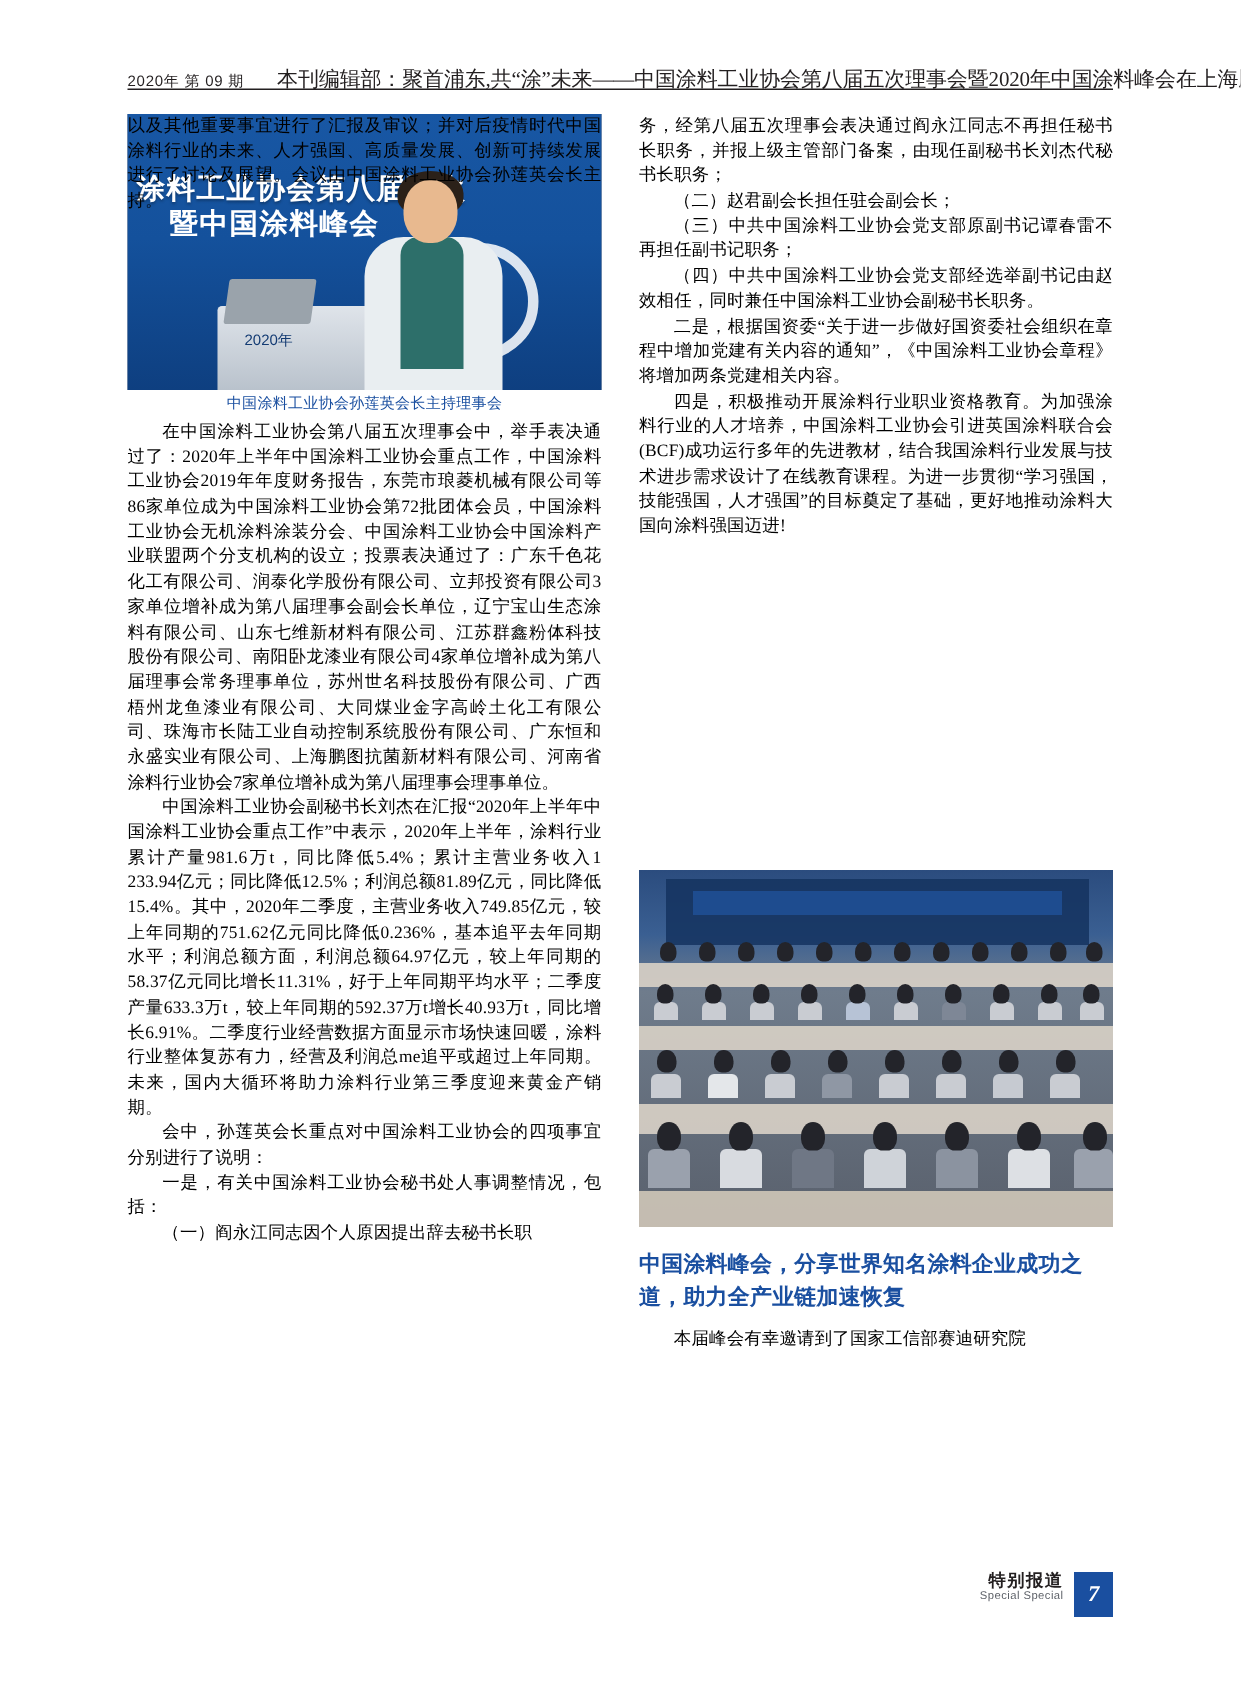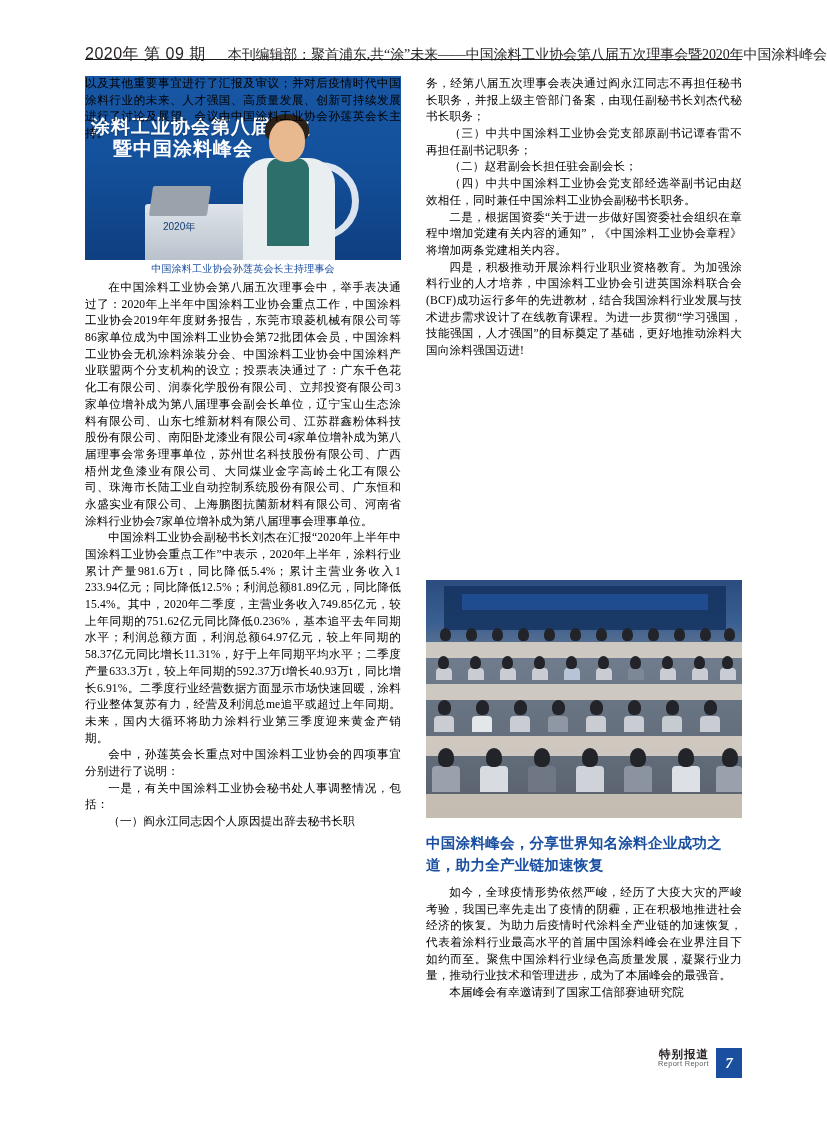--- a/index.html
+++ b/index.html
@@ -28,21 +28,21 @@
     top: 44px;
     width: 657px;
     display: flex;
     align-items: baseline;
     font-size: 9.5px;
     color: #231f20;
     white-space: nowrap;
   }
   .header .issue {
     font-family: "Liberation Sans", sans-serif;
-    font-size: 16px;
+    font-size: 10px;
     letter-spacing: 0.5px;
     margin-right: 22px;
   }
   .header .htitle {
     font-size: 14px;
     letter-spacing: -0.1px;
   }
   .header-rule {
     position: absolute;
     left: 85px;
@@ -371,22 +371,22 @@
   <div class="col" style="left:85px; top:280px; width:316px;">
     <p class="ind">在中国涂料工业协会第八届五次理事会中，举手表决通过了：2020年上半年中国涂料工业协会重点工作，中国涂料工业协会2019年年度财务报告，东莞市琅菱机械有限公司等86家单位成为中国涂料工业协会第72批团体会员，中国涂料工业协会无机涂料涂装分会、中国涂料工业协会中国涂料产业联盟两个分支机构的设立；投票表决通过了：广东千色花化工有限公司、润泰化学股份有限公司、立邦投资有限公司3家单位增补成为第八届理事会副会长单位，辽宁宝山生态涂料有限公司、山东七维新材料有限公司、江苏群鑫粉体科技股份有限公司、南阳卧龙漆业有限公司4家单位增补成为第八届理事会常务理事单位，苏州世名科技股份有限公司、广西梧州龙鱼漆业有限公司、大同煤业金字高岭土化工有限公司、珠海市长陆工业自动控制系统股份有限公司、广东恒和永盛实业有限公司、上海鹏图抗菌新材料有限公司、河南省涂料行业协会7家单位增补成为第八届理事会理事单位。</p>
     <p class="ind">中国涂料工业协会副秘书长刘杰在汇报“2020年上半年中国涂料工业协会重点工作”中表示，2020年上半年，涂料行业累计产量981.6万t，同比降低5.4%；累计主营业务收入1 233.94亿元；同比降低12.5%；利润总额81.89亿元，同比降低15.4%。其中，2020年二季度，主营业务收入749.85亿元，较上年同期的751.62亿元同比降低0.236%，基本追平去年同期水平；利润总额方面，利润总额64.97亿元，较上年同期的58.37亿元同比增长11.31%，好于上年同期平均水平；二季度产量633.3万t，较上年同期的592.37万t增长40.93万t，同比增长6.91%。二季度行业经营数据方面显示市场快速回暖，涂料行业整体复苏有力，经营及利润总me追平或超过上年同期。未来，国内大循环将助力涂料行业第三季度迎来黄金产销期。</p>
     <p class="ind">会中，孙莲英会长重点对中国涂料工业协会的四项事宜分别进行了说明：</p>
     <p class="ind">一是，有关中国涂料工业协会秘书处人事调整情况，包括：</p>
     <p class="ind">（一）阎永江同志因个人原因提出辞去秘书长职</p>
   </div>
 
   <div class="col col-right" style="top:76px; width:316px;">
     <p>务，经第八届五次理事会表决通过阎永江同志不再担任秘书长职务，并报上级主管部门备案，由现任副秘书长刘杰代秘书长职务；</p>
+    <p class="ind">（二）赵君副会长担任驻会副会长；</p>
     <p class="ind">（三）中共中国涂料工业协会党支部原副书记谭春雷不再担任副书记职务；</p>
-    <p class="ind">（二）赵君副会长担任驻会副会长；</p>
     <p class="ind">（四）中共中国涂料工业协会党支部经选举副书记由赵效相任，同时兼任中国涂料工业协会副秘书长职务。</p>
     <p class="ind">二是，根据国资委“关于进一步做好国资委社会组织在章程中增加党建有关内容的通知”，《中国涂料工业协会章程》将增加两条党建相关内容。</p>
     <p class="ind">四是，积极推动开展涂料行业职业资格教育。为加强涂料行业的人才培养，中国涂料工业协会引进英国涂料联合会(BCF)成功运行多年的先进教材，结合我国涂料行业发展与技术进步需求设计了在线教育课程。为进一步贯彻“学习强国，技能强国，人才强国”的目标奠定了基础，更好地推动涂料大国向涂料强国迈进!</p>
   </div>
 
   <div class="fig-meeting">
     <div class="room">
       <div class="screenpanel"></div>
       <div class="banner"></div>
 
@@ -472,25 +472,24 @@
         <i style="left:204px;width:16px;height:19px"></i>
           <i style="left:252px;width:16px;height:19px"></i>
         <i style="left:296px;width:16px;height:19px"></i>
       </div>
     </div>
   </div>
 
   <div class="blue-head">中国涂料峰会，分享世界知名涂料企业成功之道，助力全产业链加速恢复</div>
 
   <div class="col" style="left:426px; top:885px; width:316px;">
-    <p class="ind">如今，全球疫情形势依然严峻，经历了大疫大灾的严峻考验，我国已率先走出了疫情的阴霾，正在积极地推进社会经济的恢复。为助力后疫情时代涂料全产业链的加速恢复，代表着涂料行业最高水平的首届中国涂料峰会在业界注目下如约而至。聚焦中国涂料行业绿色高质量发展，凝聚行业力量，推动行业技术和管理进步，成为了本届峰会的最强音。</p>
     <p class="ind">本届峰会有幸邀请到了国家工信部赛迪研究院</p>
   </div>
 
   <div class="footer">
     <div class="footer-label">
       <div class="cn">特别报道</div>
-      <div class="en">Report Report</div>
+      <div class="en">Special Special</div>
     </div>
     <div class="footer-page">7</div>
   </div>
 
 </div>
 
 </body></html>

